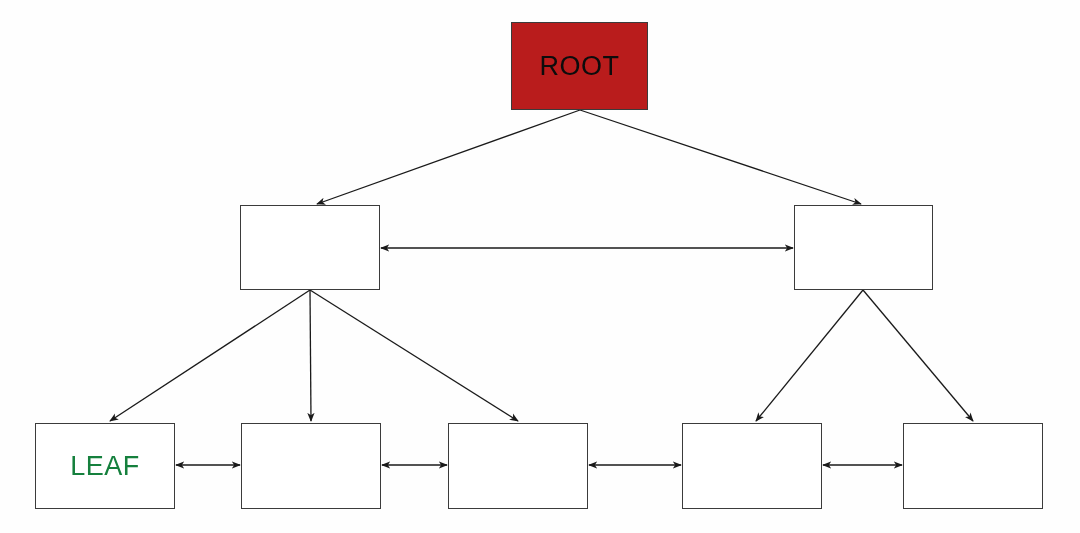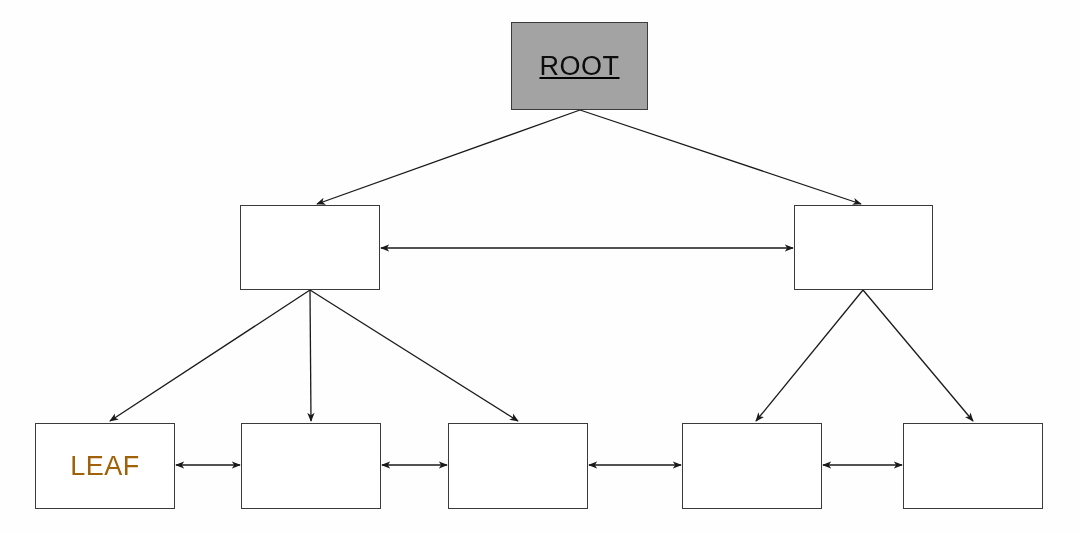--- a/index.html
+++ b/index.html
@@ -69,27 +69,27 @@
         <line x1="863" y1="290" x2="973" y2="421" stroke="#1a1a1a" stroke-width="1.3" marker-end="url(#arrow-end)"></line>
         <line x1="381" y1="248" x2="793" y2="248" stroke="#1a1a1a" stroke-width="1.3" marker-end="url(#arrow-end)" marker-start="url(#arrow-start)"></line>
         <line x1="176" y1="465" x2="240" y2="465" stroke="#1a1a1a" stroke-width="1.3" marker-end="url(#arrow-end)" marker-start="url(#arrow-start)"></line>
         <line x1="382" y1="465" x2="447" y2="465" stroke="#1a1a1a" stroke-width="1.3" marker-end="url(#arrow-end)" marker-start="url(#arrow-start)"></line>
         <line x1="589" y1="465" x2="681" y2="465" stroke="#1a1a1a" stroke-width="1.3" marker-end="url(#arrow-end)" marker-start="url(#arrow-start)"></line>
         <line x1="823" y1="465" x2="902" y2="465" stroke="#1a1a1a" stroke-width="1.3" marker-end="url(#arrow-end)" marker-start="url(#arrow-start)"></line>
       </g>
   </svg>
 
   <div id="node-group">
-      <div class="node" style="left: 511px; top: 22px; width: 137px; height: 88px; border-color: rgb(59, 59, 59); background: #a3a3a3; text-decoration: underline;">
+      <div class="node" style="left: 511px; top: 22px; width: 137px; height: 88px; border-color: rgb(59, 59, 59); background: #b91c1c;">
         <span class="node-label" style="color: rgb(12, 12, 12);">ROOT</span>
       </div>
       <div class="node" style="left: 240px; top: 205px; width: 140px; height: 85px; border-color: rgb(59, 59, 59); background: rgb(255, 255, 255);"></div>
       <div class="node" style="left: 794px; top: 205px; width: 139px; height: 85px; border-color: rgb(59, 59, 59); background: rgb(255, 255, 255);"></div>
       <div class="node" style="left: 35px; top: 423px; width: 140px; height: 86px; border-color: rgb(59, 59, 59); background: rgb(255, 255, 255);">
-        <span class="node-label" style="color: #a16207;">LEAF</span>
+        <span class="node-label" style="color: #15803d;">LEAF</span>
       </div>
       <div class="node" style="left: 241px; top: 423px; width: 140px; height: 86px; border-color: rgb(59, 59, 59); background: rgb(255, 255, 255);"></div>
       <div class="node" style="left: 448px; top: 423px; width: 140px; height: 86px; border-color: rgb(59, 59, 59); background: rgb(255, 255, 255);"></div>
       <div class="node" style="left: 682px; top: 423px; width: 140px; height: 86px; border-color: rgb(59, 59, 59); background: rgb(255, 255, 255);"></div>
       <div class="node" style="left: 903px; top: 423px; width: 140px; height: 86px; border-color: rgb(59, 59, 59); background: rgb(255, 255, 255);"></div>
     </div>
 
 </div>
 
 </body></html>

